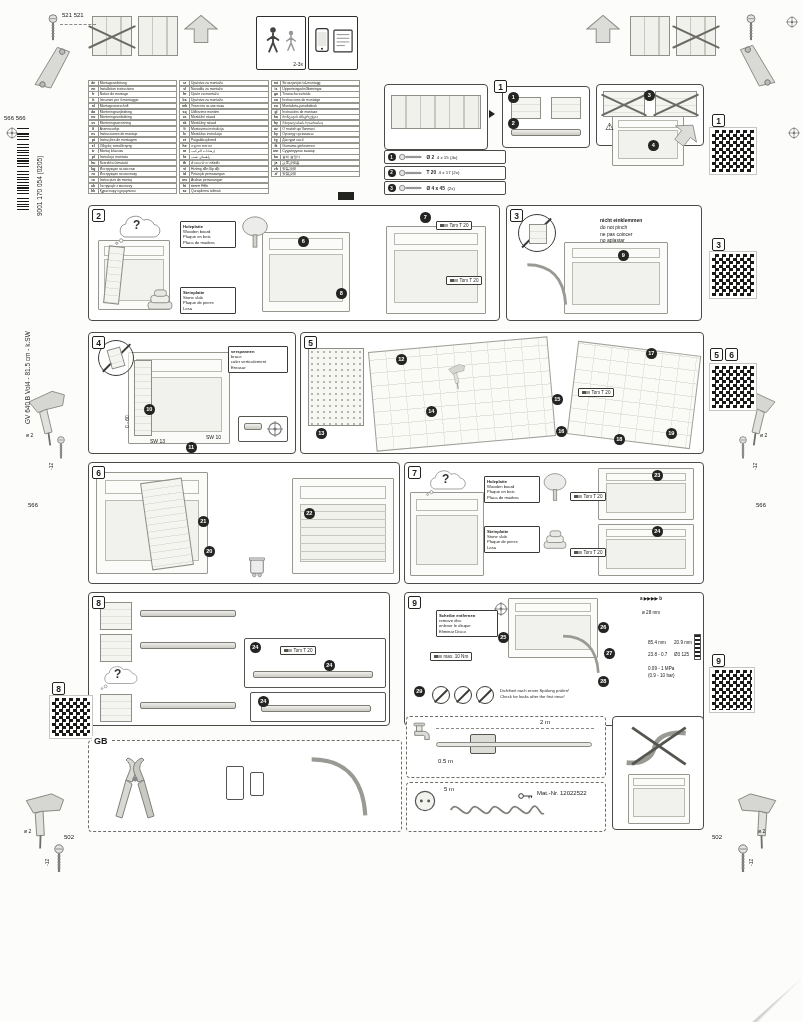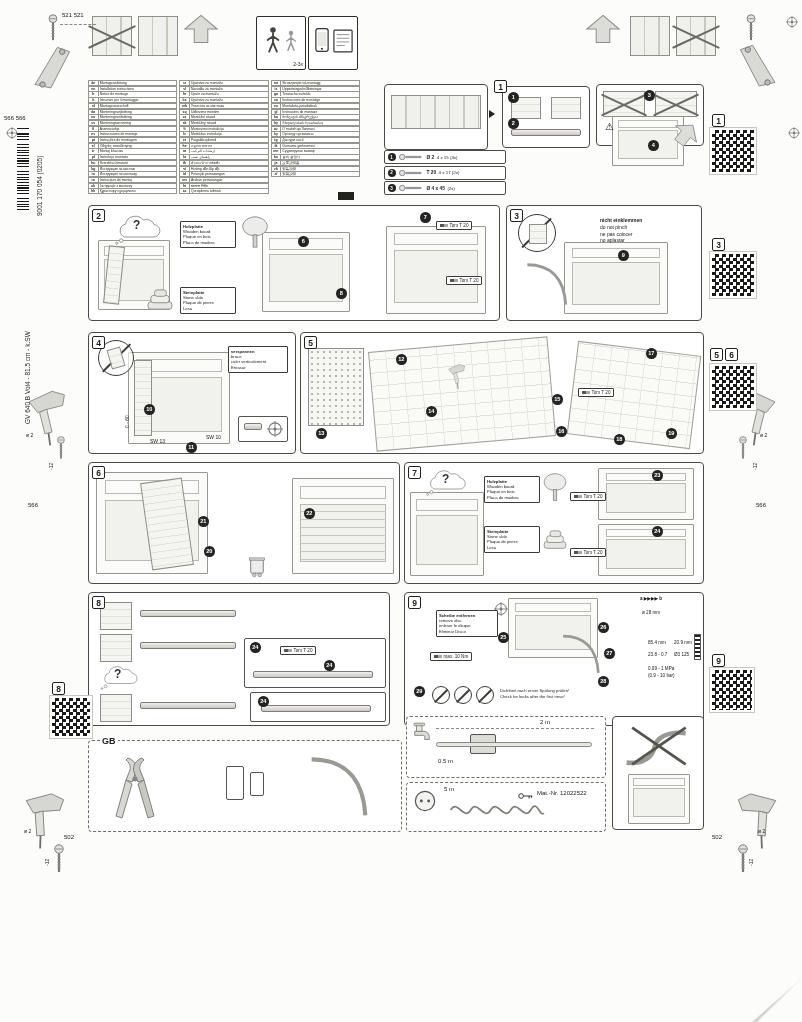--- a/index.html
+++ b/index.html
@@ -848,21 +848,21 @@
   <span class="callout" style="left:674px;top:640px">20.9 mm</span>
   <span class="callout" style="left:648px;top:652px">23.8 - 0.7</span>
   <span class="callout" style="left:674px;top:652px">Ø3 125</span>
   <div class="stripesv" style="left:694px;top:634px;width:7px;height:26px"></div>
   <span class="callout" style="left:648px;top:666px">0.09 - 1 MPa</span>
   <span class="callout" style="left:648px;top:673px">(0.9 - 10 bar)</span>
   <span class="plabel" style="left:712px;top:654px">9</span>
   <div class="qr" style="left:710px;top:668px;width:44px;height:44px"></div>
 
   <div class="panel dashed" style="left:88px;top:740px;width:314px;height:92px"></div>
-  <span class="gbl" style="left:100px;top:736px">GB</span>
+  <span class="gbl" style="left:92px;top:736px">GB</span>
   <svg class="icon" style="left:108px;top:754px;width:54px;height:70px">
       <use href="#s-pliers"></use>
     </svg>
   <div class="panel-min" style="left:226px;top:766px;width:18px;height:34px"></div>
   <div class="panel-min" style="left:250px;top:772px;width:14px;height:24px"></div>
   <svg class="icon" style="left:298px;top:750px;width:88px;height:70px">
       <use href="#s-hose"></use>
     </svg>
 
   <div class="panel dashed" style="left:406px;top:716px;width:200px;height:62px"></div>

